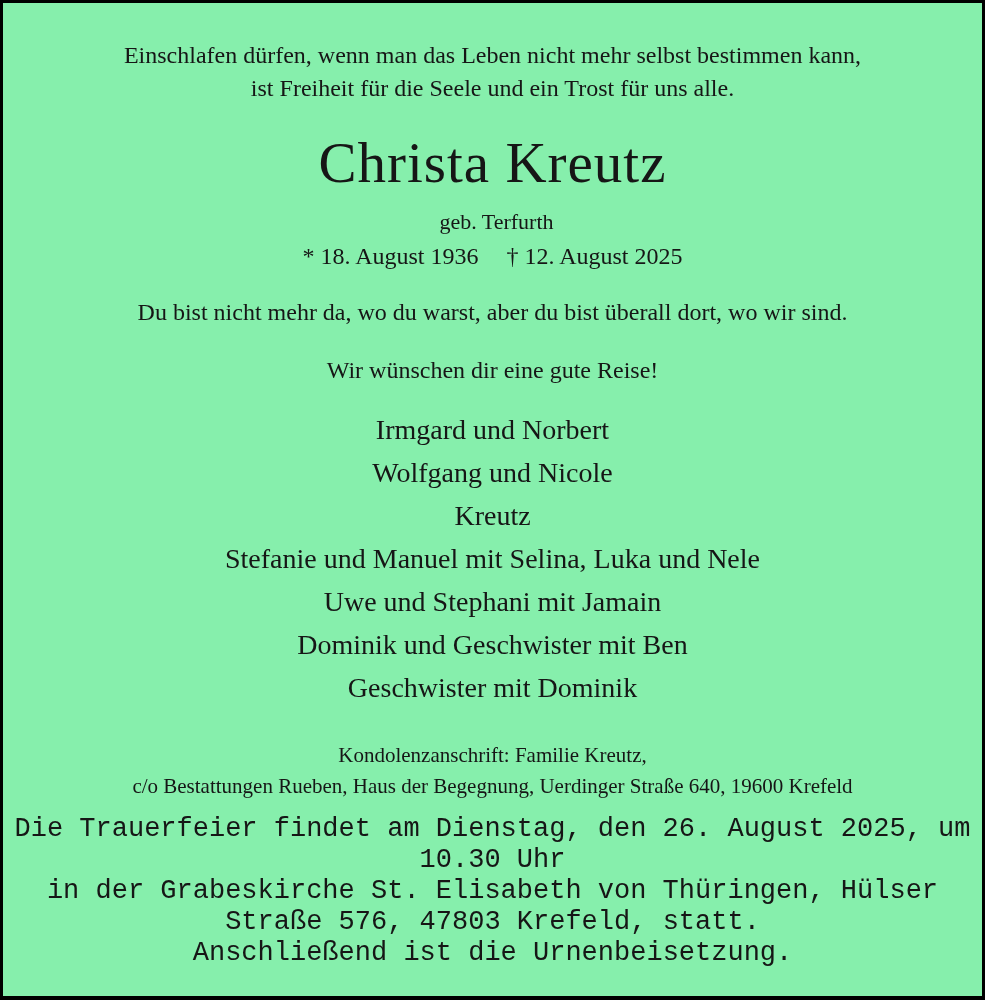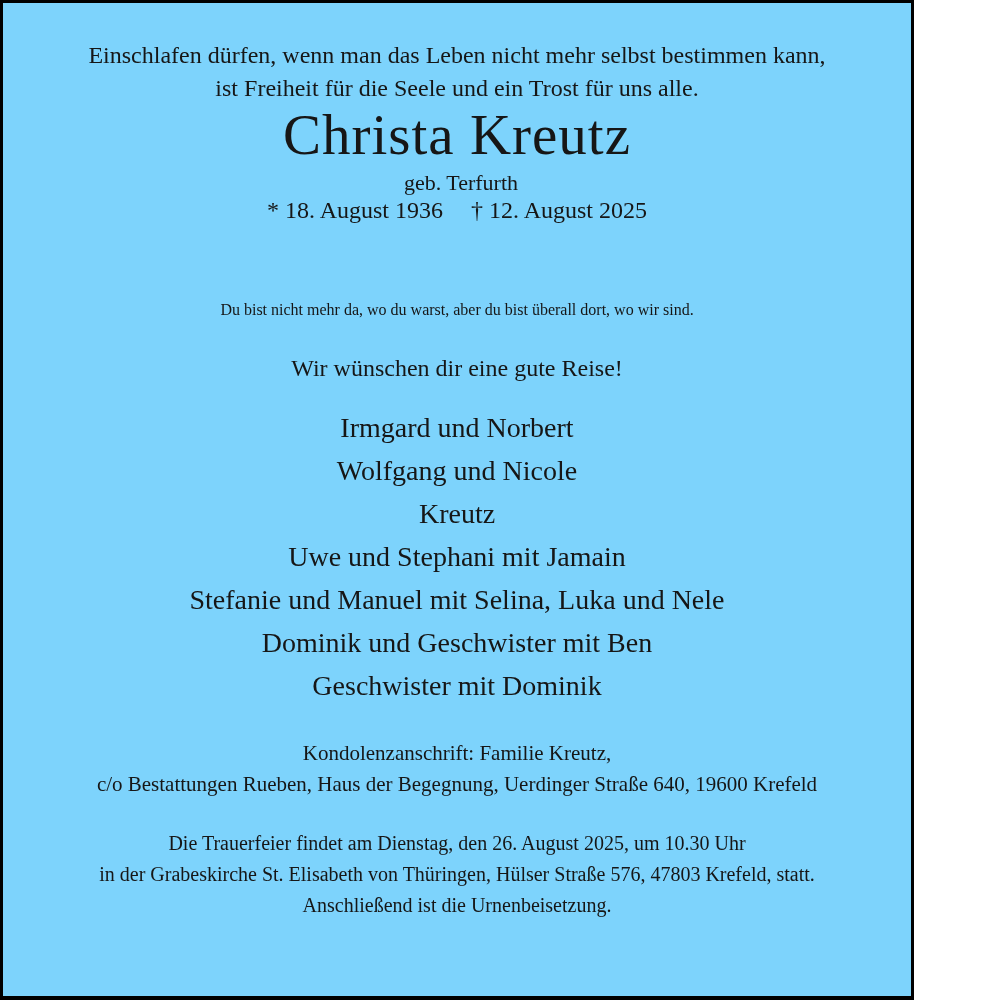--- a/index.html
+++ b/index.html
@@ -1,79 +1,81 @@
 <!DOCTYPE html>
 <html lang="de"><head>
 <meta charset="utf-8">
 <style>
   html, body {
     margin: 0;
     padding: 0;
     background: #ffffff;
   }
   .page {
-    width: 914px;
+    width: 985px;
     height: 1000px;
     box-sizing: border-box;
     border: 3px solid #000000;
     border-bottom-width: 4px;
-    background: #7dd3fc;
+    background: #86efac;
     color: #161616;
     font-family: "Liberation Serif", "DejaVu Serif", serif;
     text-align: center;
     overflow: hidden;
   }
   .epigraph {
     margin-top: 36px;
     font-size: 24px;
     line-height: 33px;
   }
   .deceased-name {
+    margin-top: 28px;
     font-size: 57px;
     line-height: 60px;
     letter-spacing: 1px;
   }
   .maiden-name {
-    margin-top: 6px;
+    margin-top: 17px;
     font-size: 22px;
     line-height: 24px;
     padding-left: 8px;
   }
   .dates {
-    margin-top: 2px;
+    margin-top: 9px;
     font-size: 24px;
     line-height: 27px;
     font-family: Liberation Serif, serif;
   }
   .dates .birth { margin-right: 14px; }
   .dates .death { margin-left: 14px; }
   .farewell-1 {
-    margin-top: 72px;
-    font-size: 16px;
+    margin-top: 28px;
+    font-size: 24px;
     line-height: 28px;
   }
   .farewell-2 {
     margin-top: 30px;
     font-size: 24px;
     line-height: 28px;
   }
   .mourners {
     margin-top: 24px;
     font-size: 28px;
     line-height: 43px;
   }
   .condolence {
     margin-top: 31px;
     font-size: 21px;
     line-height: 31px;
   }
   .funeral {
-    margin-top: 28px;
-    font-size: 20px;
+    margin-top: 12px;
+    font-size: 27px;
     line-height: 31px;
+    font-family: Liberation Mono, monospace;
   }
 </style>
 </head>
 <body>
 
 <div class="page">
 
   <div class="epigraph">
     <div>Einschlafen dürfen, wenn man das Leben nicht mehr selbst bestimmen kann,</div>
     <div>ist Freiheit für die Seele und ein Trost für uns alle.</div>
@@ -88,22 +90,22 @@
   </div>
 
   <div class="farewell-1">Du bist nicht mehr da, wo du warst, aber du bist überall dort, wo wir sind.</div>
 
   <div class="farewell-2">Wir wünschen dir eine gute Reise!</div>
 
   <div class="mourners">
     <div>Irmgard und Norbert</div>
     <div>Wolfgang und Nicole</div>
     <div>Kreutz</div>
+    <div>Stefanie und Manuel mit Selina, Luka und Nele</div>
     <div>Uwe und Stephani mit Jamain</div>
-    <div>Stefanie und Manuel mit Selina, Luka und Nele</div>
     <div>Dominik und Geschwister mit Ben</div>
     <div>Geschwister mit Dominik</div>
   </div>
 
   <div class="condolence">
     <div>Kondolenzanschrift: Familie Kreutz,</div>
     <div>c/o Bestattungen Rueben, Haus der Begegnung, Uerdinger Straße 640, 19600 Krefeld</div>
   </div>
 
   <div class="funeral">

